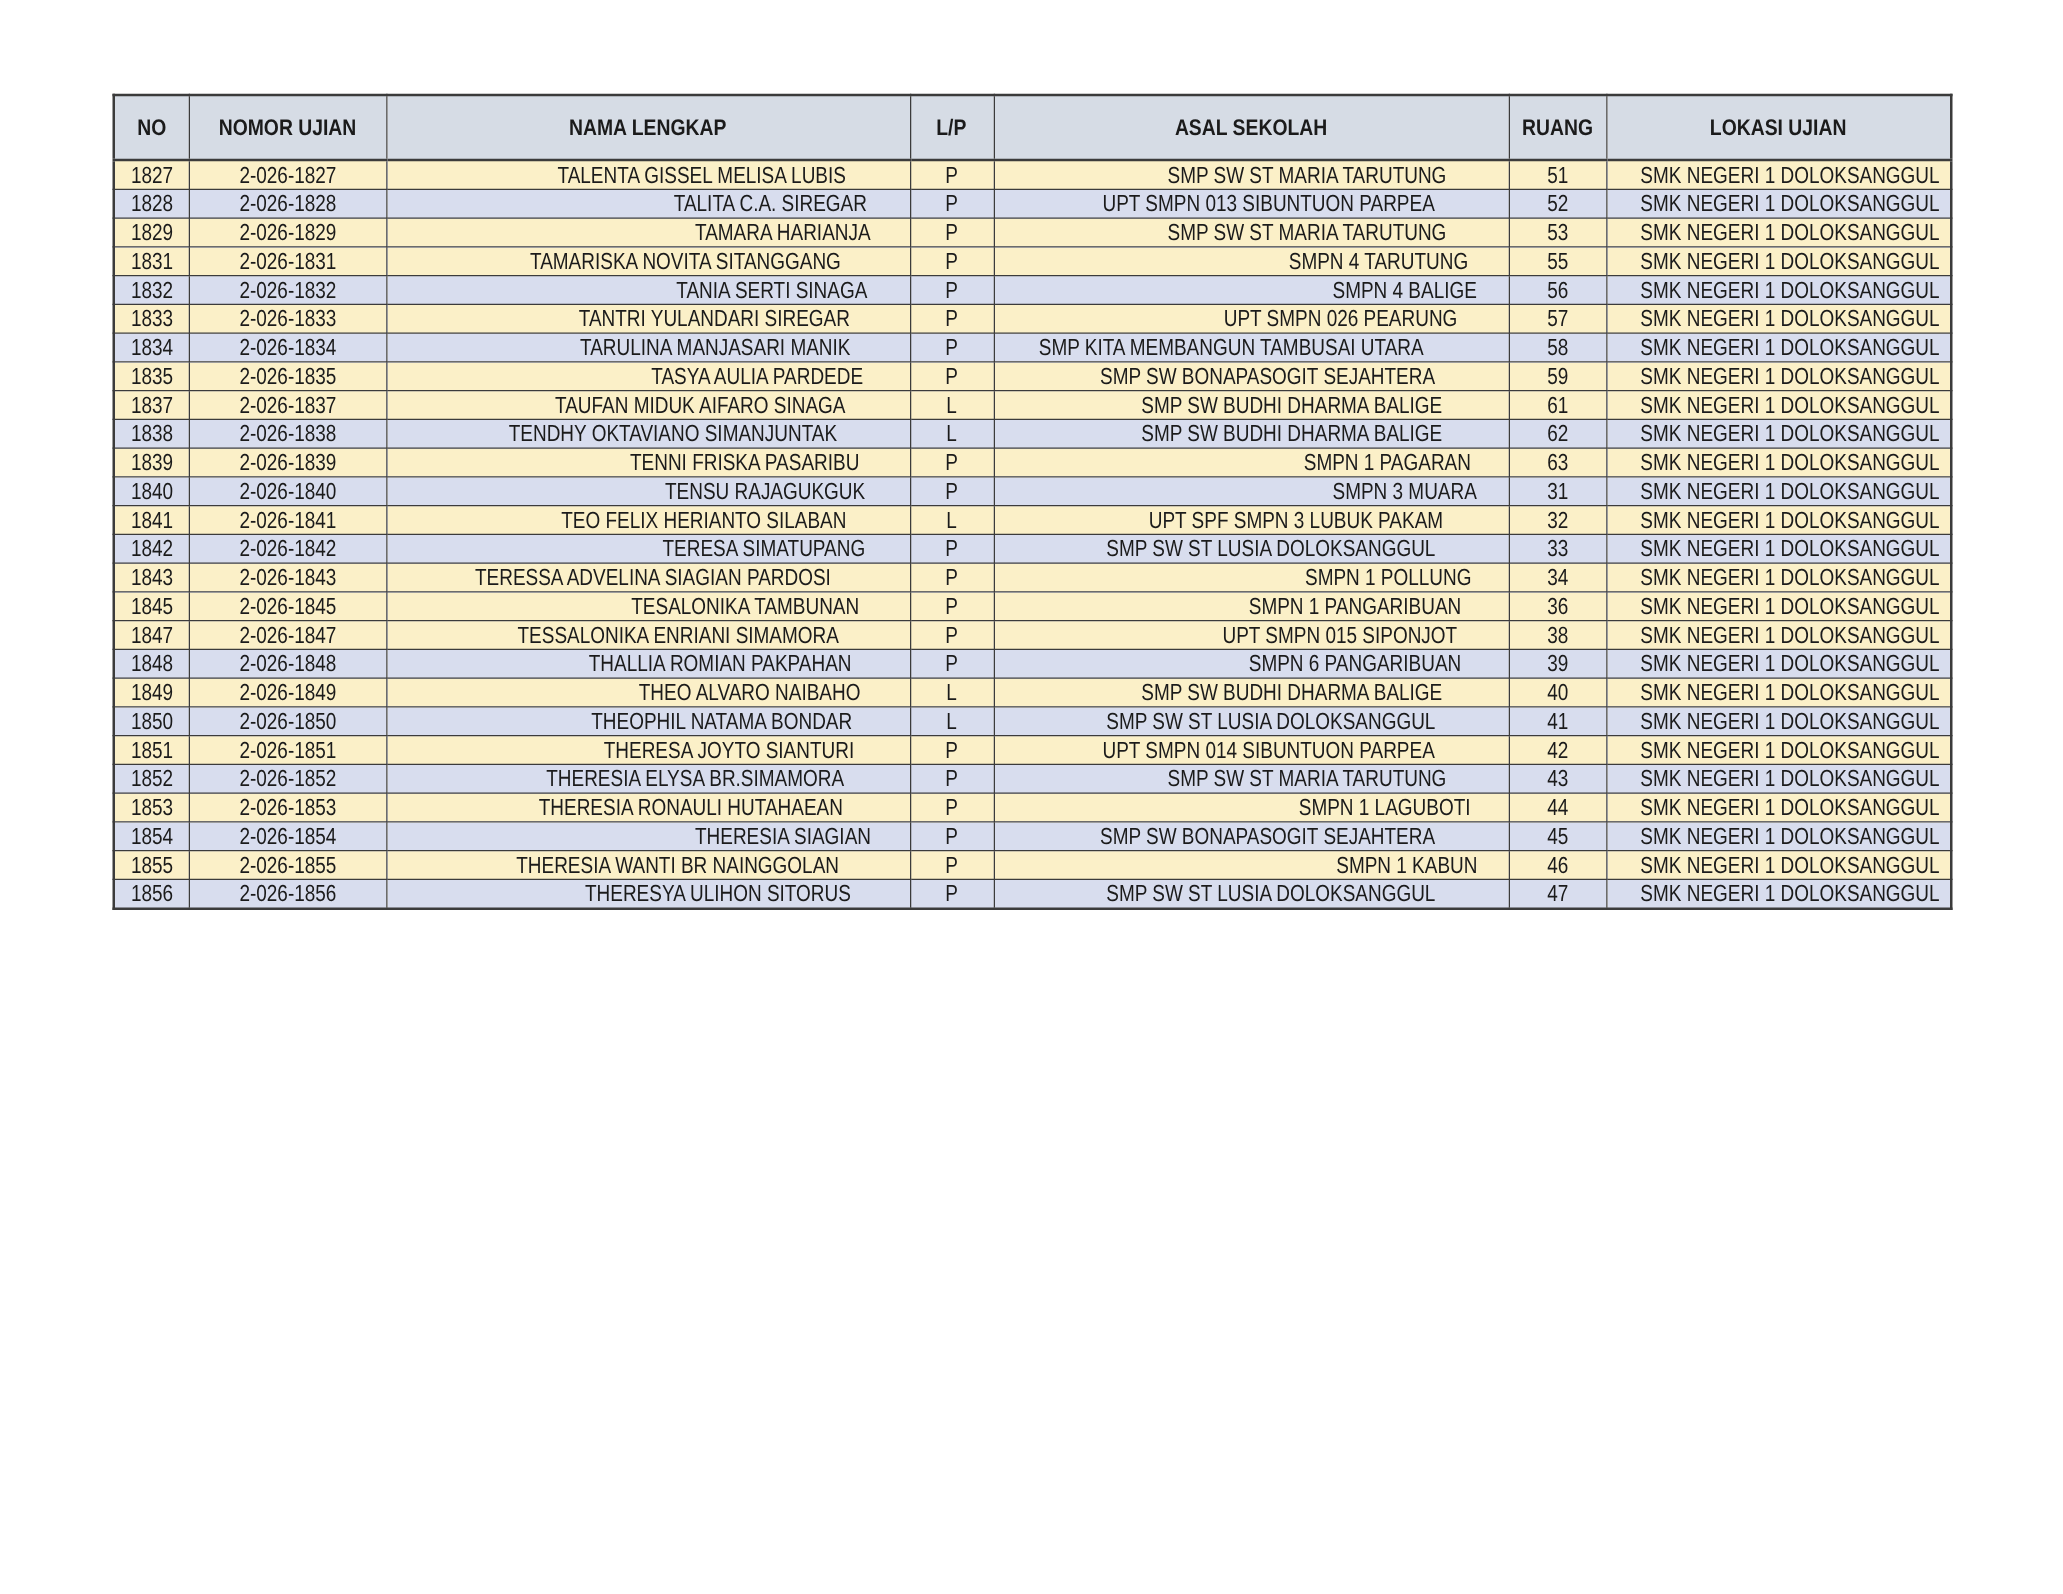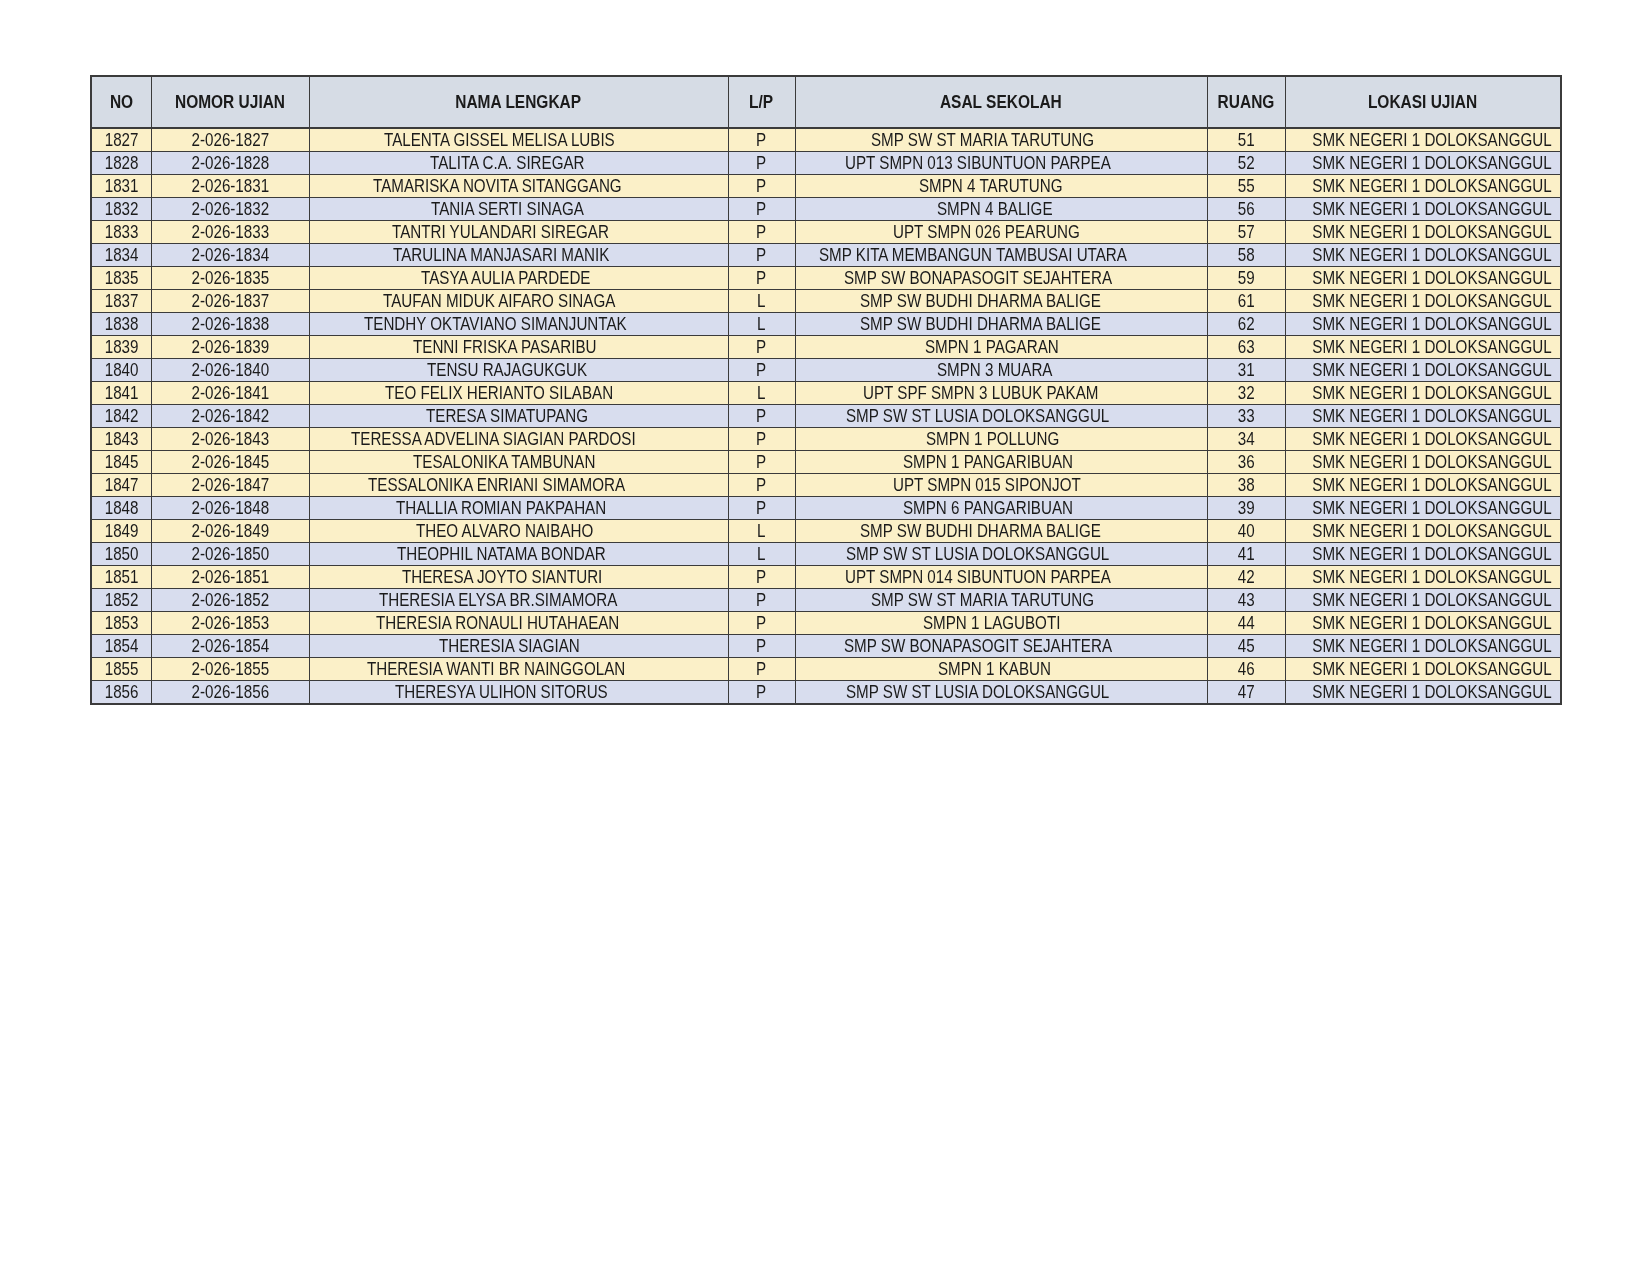--- a/index.html
+++ b/index.html
@@ -56,21 +56,21 @@
   tr.row-blue  td { background: #d8ddee; }
 
   
   .txt {
     display: inline-block;
     transform: scaleX(0.82);
     transform-origin: 50% 50%;
     letter-spacing: 0;
   }
   th .txt { transform: scaleX(0.86); }
-  td.al-left  { text-align: center; }
+  td.al-left  { text-align: right; }
   td.al-left .txt { transform-origin: 0 50%; margin-left: 12px; }
   td.al-center { text-align: center; }
 </style>
 </head>
 <body>
 
 <div class="page">
   <table class="exam-table">
     <colgroup>
       <col style="width:60px">
@@ -105,20 +105,29 @@
         <tr class="row-blue">
       <td class="al-center"><span class="txt">1828</span></td>
       <td class="al-center"><span class="txt">2-026-1828</span></td>
       <td class="al-left"><span class="txt">TALITA C.A. SIREGAR</span></td>
       <td class="al-center"><span class="txt">P</span></td>
       <td class="al-left"><span class="txt">UPT SMPN 013 SIBUNTUON PARPEA</span></td>
       <td class="al-center"><span class="txt">52</span></td>
       <td class="al-center"><span class="txt">SMK NEGERI 1 DOLOKSANGGUL</span></td>
     </tr>
         <tr class="row-cream">
+      <td class="al-center"><span class="txt">1829</span></td>
+      <td class="al-center"><span class="txt">2-026-1829</span></td>
+      <td class="al-left"><span class="txt">TAMARA HARIANJA</span></td>
+      <td class="al-center"><span class="txt">P</span></td>
+      <td class="al-left"><span class="txt">SMP SW ST MARIA TARUTUNG</span></td>
+      <td class="al-center"><span class="txt">53</span></td>
+      <td class="al-center"><span class="txt">SMK NEGERI 1 DOLOKSANGGUL</span></td>
+    </tr>
+        <tr class="row-cream">
       <td class="al-center"><span class="txt">1831</span></td>
       <td class="al-center"><span class="txt">2-026-1831</span></td>
       <td class="al-left"><span class="txt">TAMARISKA NOVITA SITANGGANG</span></td>
       <td class="al-center"><span class="txt">P</span></td>
       <td class="al-left"><span class="txt">SMPN 4 TARUTUNG</span></td>
       <td class="al-center"><span class="txt">55</span></td>
       <td class="al-center"><span class="txt">SMK NEGERI 1 DOLOKSANGGUL</span></td>
     </tr>
         <tr class="row-blue">
       <td class="al-center"><span class="txt">1832</span></td>

